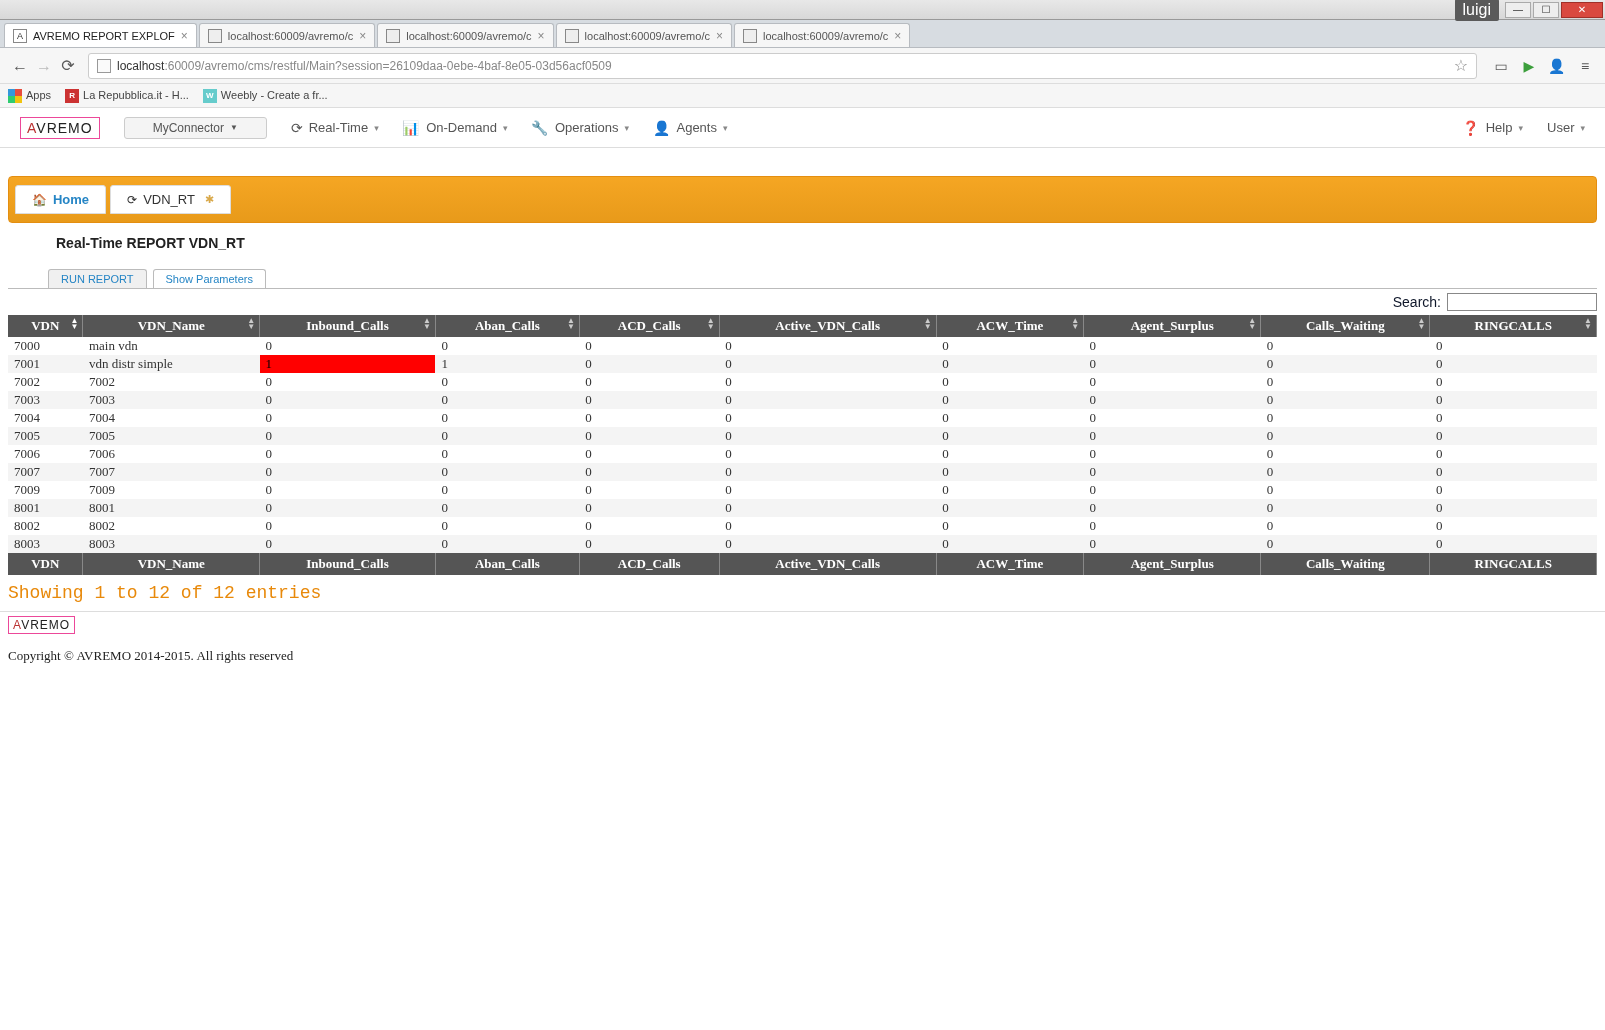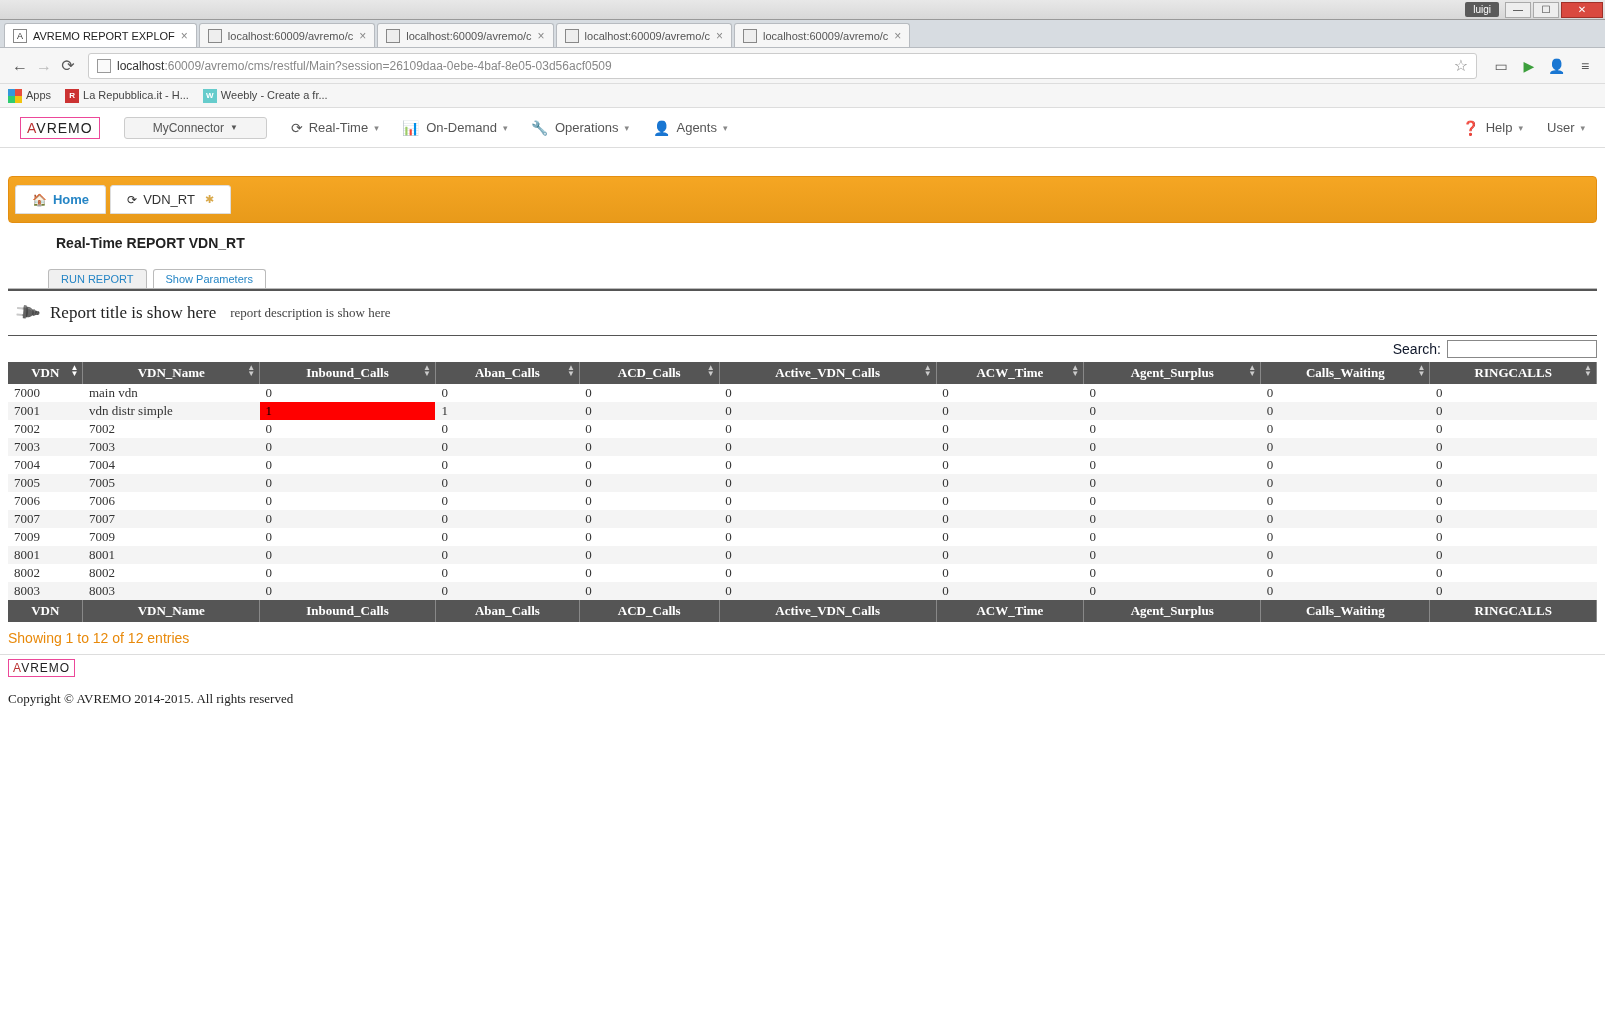--- a/index.html
+++ b/index.html
@@ -1,20 +1,20 @@
 <!DOCTYPE html>
 <html><head>
 <meta charset="utf-8">
 <style>
   * { margin: 0; padding: 0; box-sizing: border-box; }
   body { font-family: Arial, Helvetica, sans-serif; font-size: 12px; background: #fff; color: #333; }
   
   
   .win-titlebar { height: 20px; background: linear-gradient(#e8e8e8, #d8d8d8); border-bottom: 1px solid #999; display:flex; justify-content:flex-end; align-items:center; padding:0 2px;}
-  .win-titlebar .user-badge { background:#5a5a5a; color:#fff; font-size:10px; padding:2px 8px; border-radius:2px; margin-right:4px;}
+  .win-titlebar .user-badge { background:#5a5a5a; color:#fff; font-size:16px; padding:2px 8px; border-radius:2px; margin-right:4px;}
   .win-btn { width:26px; height:16px; margin-left:2px; display:flex; align-items:center; justify-content:center; font-size:10px; border:1px solid #aaa; background:#eee; }
   .win-btn.close { background:#d9493f; color:#fff; border-color:#a03028; width:42px;}
   
   
   .chrome-tabs { height: 28px; background: #d7dce1; display: flex; align-items: flex-end; padding-left:4px; border-bottom:1px solid #b7bbc0;}
   .chrome-tab { background:#f6f6f6; border:1px solid #b7bbc0; border-bottom:none; border-radius:3px 3px 0 0; height:24px; min-width:160px; display:flex; align-items:center; padding:0 8px; margin-right:2px; font-size:11px; color:#555; position:relative;}
   .chrome-tab.active { background:#fff; color:#222;}
   .chrome-tab .favicon { width:14px; height:14px; margin-right:6px; display:inline-block; border:1px solid #888; font-size:9px; line-height:12px; text-align:center; color:#333; background:#fff;}
   .chrome-tab .favicon.blank { background:#eee;}
   .chrome-tab .tab-close { margin-left:auto; font-size:12px; color:#888; padding-left:6px;}
@@ -82,21 +82,21 @@
   
   .data-table { width:calc(100% - 16px); margin:0 8px; border-collapse:collapse; font-family: Georgia, serif; font-size:13px;}
   .data-table thead th, .data-table tfoot th { background:#555; color:#fff; font-weight:bold; padding:3px 6px; text-align:center; border-right:1px solid #888; position:relative;}
   .data-table thead th .sort { position:absolute; right:4px; top:3px; font-size:8px; color:#ccc; line-height:6px;}
   .data-table thead th .sort.active-asc { color:#fff;}
   .data-table tbody td { padding:1px 6px; border-bottom:0; text-align:left;}
   .data-table tbody tr:nth-child(even) td { background:#f4f4f4;}
   .data-table tbody td.red-cell { background:#f00 !important; color:#000;}
   
   
-  .entries-info { font-family: Liberation Sans, sans-serif; color:#e8890a; font-size:14px; padding:8px 8px;}
+  .entries-info { font-family: Liberation Mono, monospace; color:#e8890a; font-size:18px; padding:8px 8px;}
   .page-footer { padding:6px 8px 20px 8px; border-top:1px solid #ddd;}
   .page-footer .logo-avremo { font-size:12px; padding:1px 4px;}
   .copyright { font-family: Liberation Serif, serif; font-size:13px; color:#222; margin-top:16px;}
 </style>
 </head>
 <body>
 
 <div class="win-titlebar">
   <span class="user-badge">luigi</span>
   <div class="win-btn">—</div>
@@ -221,25 +221,20 @@
   </div>
 
   <div class="report-section">
     <div class="report-title">Real-Time REPORT VDN_RT</div>
   </div>
   <div class="action-tabs">
     <div class="action-tab active">RUN REPORT</div>
     <div class="action-tab secondary">Show Parameters</div>
   </div>
 
-  <div class="report-subtitle-row">
-    <span class="plug-icon"></span>
-    <span class="report-subtitle">Report title is show here</span>
-    <span class="report-desc">report description is show here</span>
-  </div>
 
   <div class="search-row">
     <label>Search:</label>
     <input type="text" style="">
   </div>
 
   <table class="data-table">
     <thead>
         <tr id="thead-row">
           <th>VDN<span class="sort active-asc">▲<br>▼</span></th>

